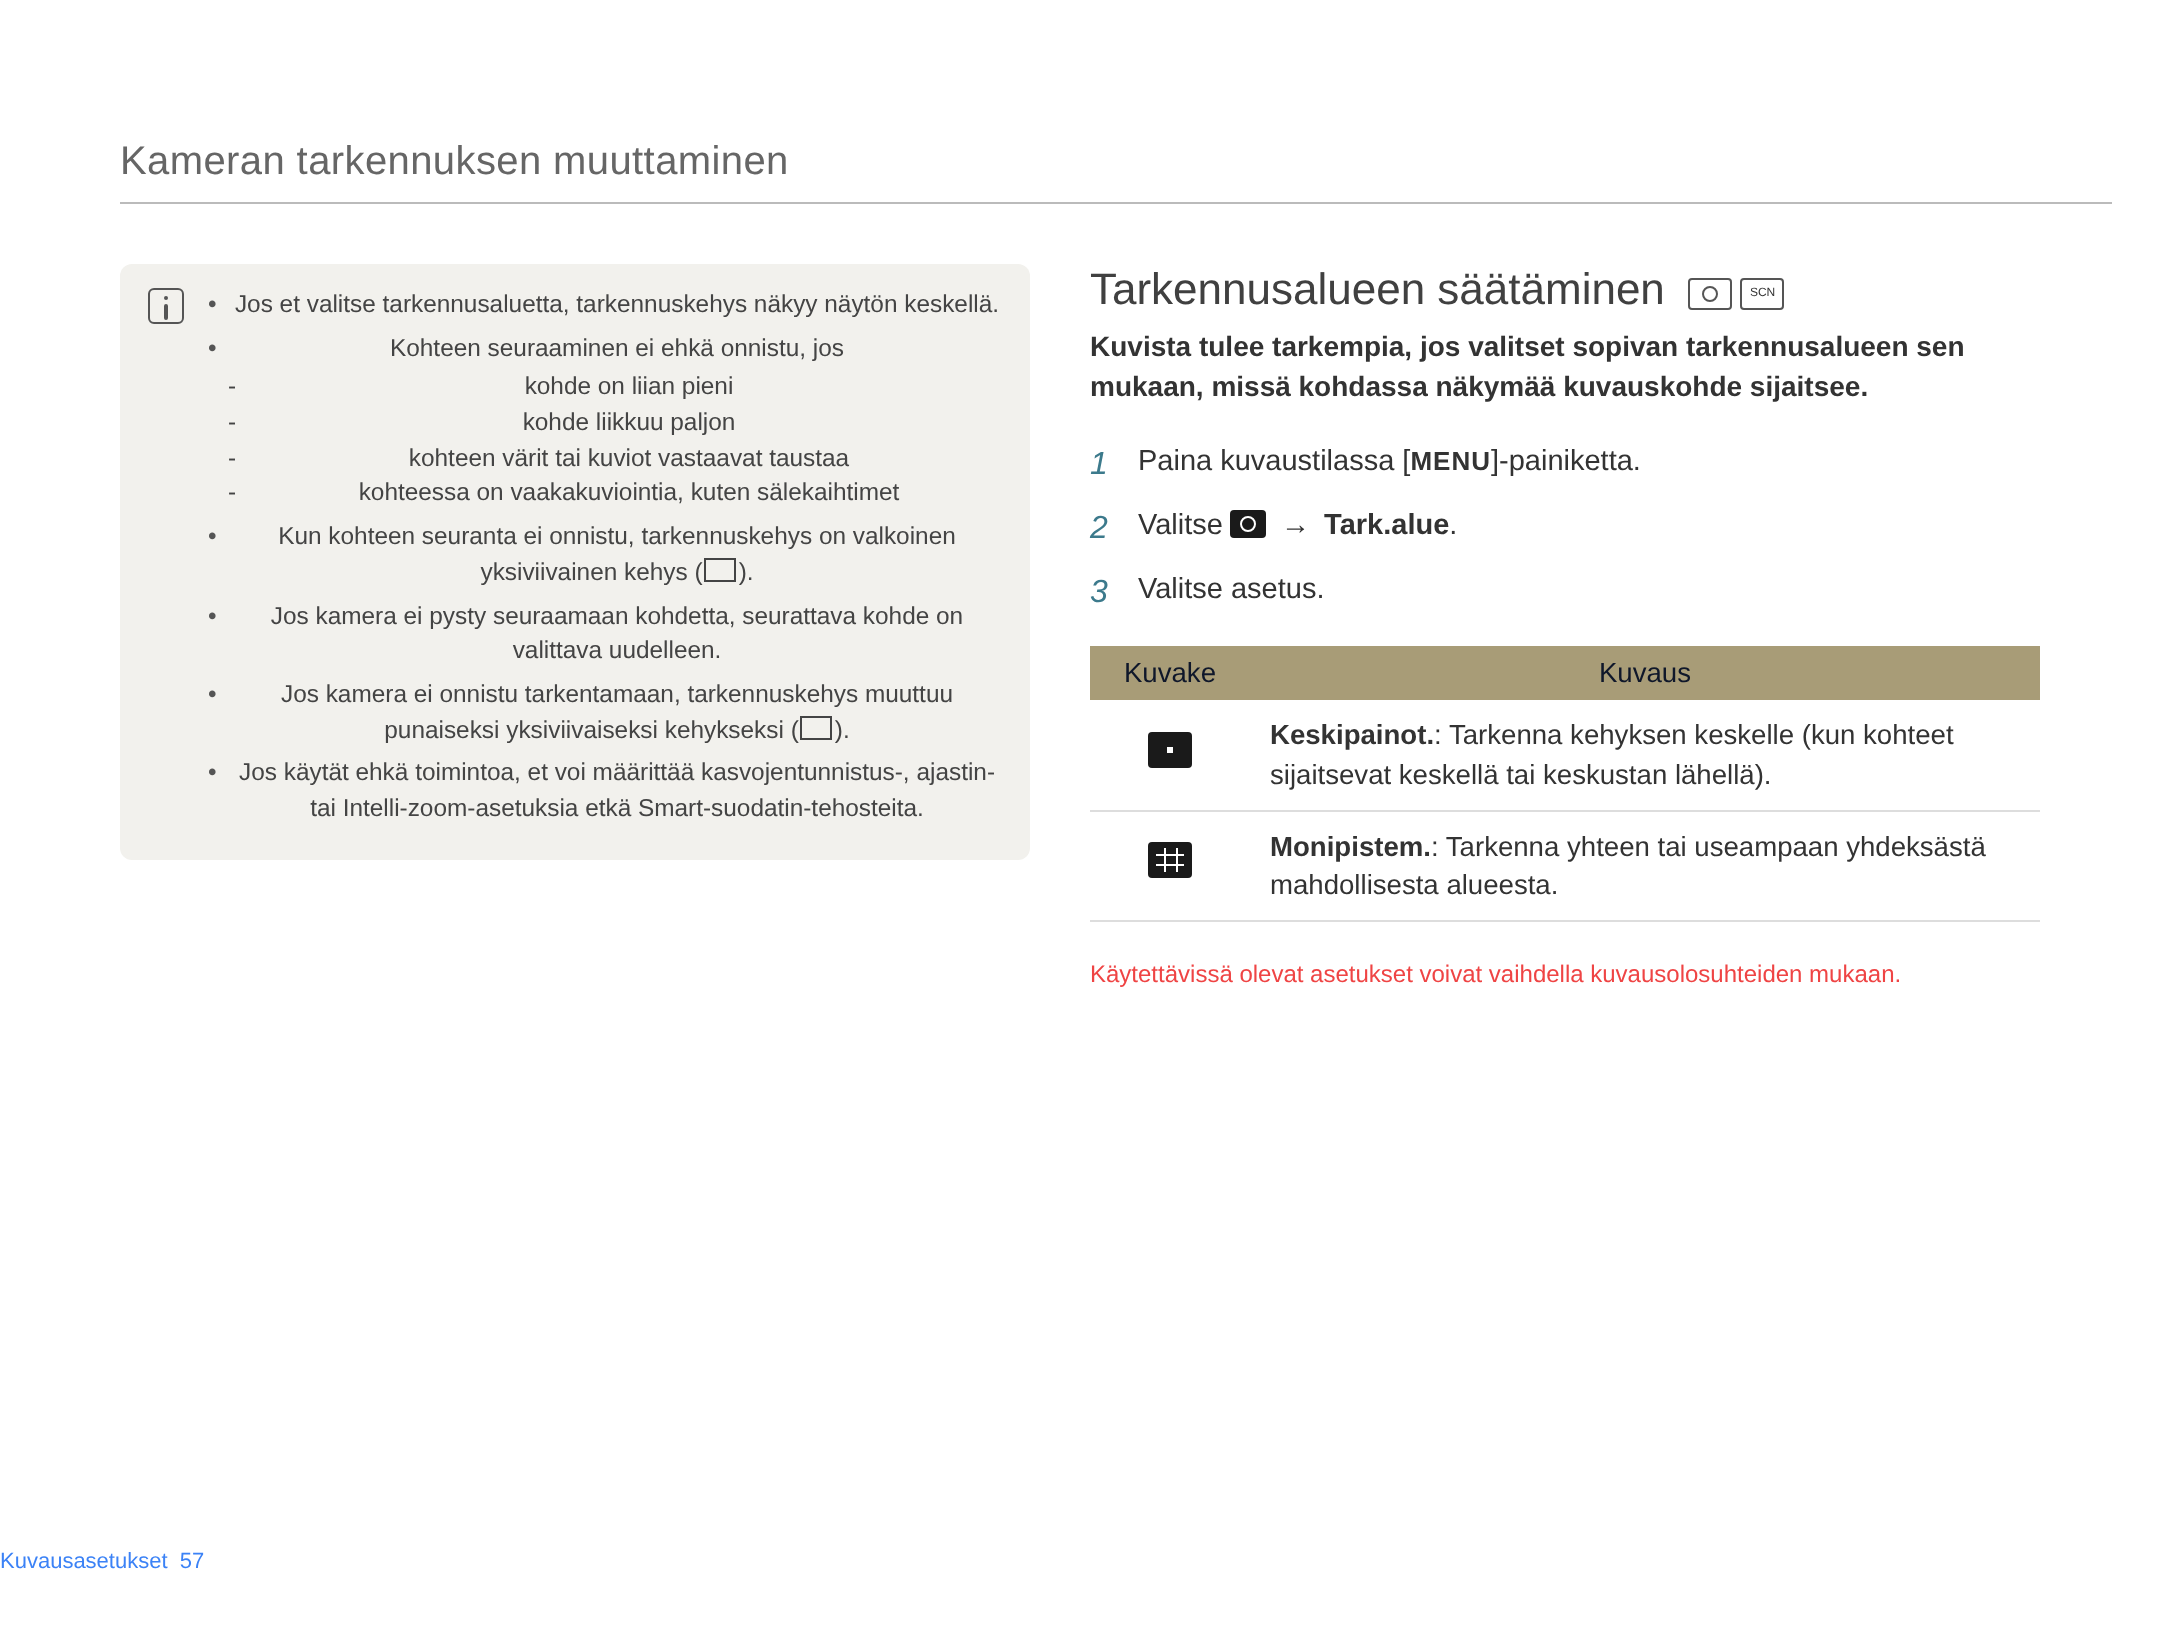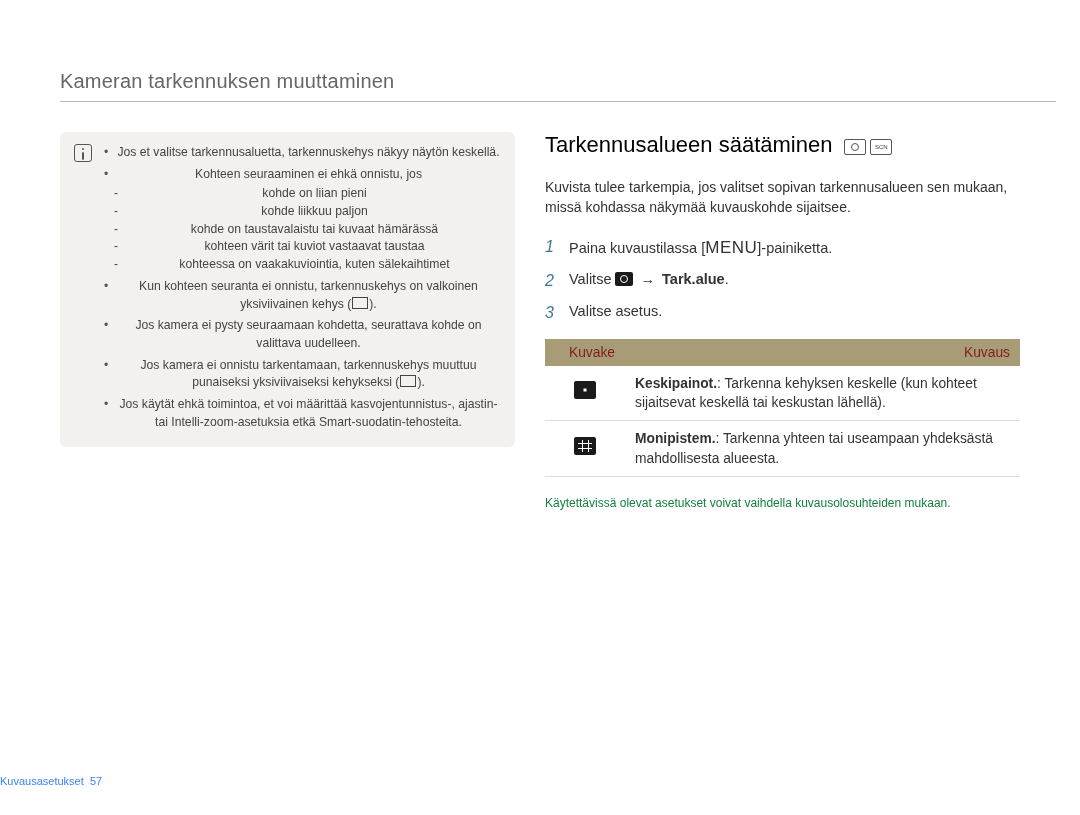--- a/index.html
+++ b/index.html
@@ -104,21 +104,21 @@
   .inline-rect {
     display: inline-block;
     width: 14px; height: 10px;
     border: 1.3px solid #444;
     vertical-align: -1px;
     margin: 0 1px;
   }
 
   
   .section-title {
-    color: #000000;
+    color: #404040;
     font-size: 22px;
     font-weight: 400;
   }
   .title-icons {
     display: inline-flex;
     gap: 4px;
     margin-left: 8px;
     vertical-align: 1px;
   }
   .mode-icon {
@@ -132,42 +132,43 @@
     box-sizing: border-box;
   }
   .mode-icon .dot {
     width: 6px; height: 6px;
     border: 1.3px solid #555;
     border-radius: 50%;
   }
   .intro {
     font-size: 14px;
     line-height: 1.4;
-    margin-top: 20px;
+    margin-top: 6px;
     margin-bottom: 18px;
+    font-weight: bold;
   }
   .step {
     display: flex;
     gap: 10px;
     margin-bottom: 8px;
     font-size: 14.5px;
     line-height: 1.5;
   }
   .step-num {
     color: #3c7a8c;
     font-style: italic;
     font-size: 16px;
     width: 14px;
     flex: 0 0 14px;
   }
   .menu-icon {
     display: inline-block;
-    font-weight: 400;
+    font-weight: 700;
     letter-spacing: 0.5px;
-    font-size: 17px;
+    font-size: 13px;
     vertical-align: 0px;
   }
   .arrow {
     display: inline-block;
     margin: 0 3px;
   }
   .camera-icon-sm {
     display: inline-block;
     width: 18px; height: 14px;
     background: #1a1a1a;
@@ -188,23 +189,23 @@
 
   
   .opt-table {
     width: 100%;
     border-collapse: collapse;
     margin-top: 14px;
     font-size: 13.8px;
   }
   .opt-table th {
     background: #a89c77;
-    color: #7f1d1d;
+    color: #0f172a;
     font-weight: 400;
-    text-align: right;
+    text-align: center;
     padding: 6px 10px;
   }
   .opt-table th:first-child { width: 60px; }
   .opt-table td {
     border-bottom: 1px solid #ddd;
     padding: 8px 10px;
     vertical-align: top;
     line-height: 1.4;
   }
   .opt-table tr:last-child td { border-bottom: 1px solid #ddd; }
@@ -243,21 +244,21 @@
   }
   .tbl-icon.track::before {
     content: "";
     position: absolute;
     right:3px; bottom:2px; width:2px; height:2px;
     background:#fff; box-shadow: -3px -1px #fff;
   }
 
   .foot-note {
     font-size: 12px;
-    color: #15803d;
+    color: #ef4444;
     margin-top: 18px;
     line-height: 1.4;
   }
 
   .page-footer {
     position: absolute;
     bottom: 28px;
     left: 0; right: 0;
     text-align: left;
     font-size: 11px;
@@ -276,21 +277,20 @@
     <div class="left-col">
       <div class="note-box">
         <div class="note-icon"><span><span class="stroke"></span></span></div>
         <ul class="note-list">
           <li>Jos et valitse tarkennusaluetta, tarkennuskehys näkyy näytön keskellä.</li>
           <li>
             <span>Kohteen seuraaminen ei ehkä onnistu, jos</span>
             <ul class="sub-list">
               <li>kohde on liian pieni</li>
               <li>kohde liikkuu paljon</li>
-              <li>kohde on taustavalaistu tai kuvaat hämärässä</li>
               <li>kohteen värit tai kuviot vastaavat taustaa</li>
               <li>kohteessa on vaakakuviointia, kuten sälekaihtimet</li>
             </ul>
           </li>
           <li>
             <span>Kun kohteen seuranta ei onnistu, tarkennuskehys on valkoinen yksiviivainen kehys (</span><span class="inline-rect"></span><span>).</span>
           </li>
           <li>Jos kamera ei pysty seuraamaan kohdetta, seurattava kohde on valittava uudelleen.</li>
           <li>
             <span>Jos kamera ei onnistu tarkentamaan, tarkennuskehys muuttuu punaiseksi yksiviivaiseksi kehykseksi (</span><span class="inline-rect"></span><span>).</span>

